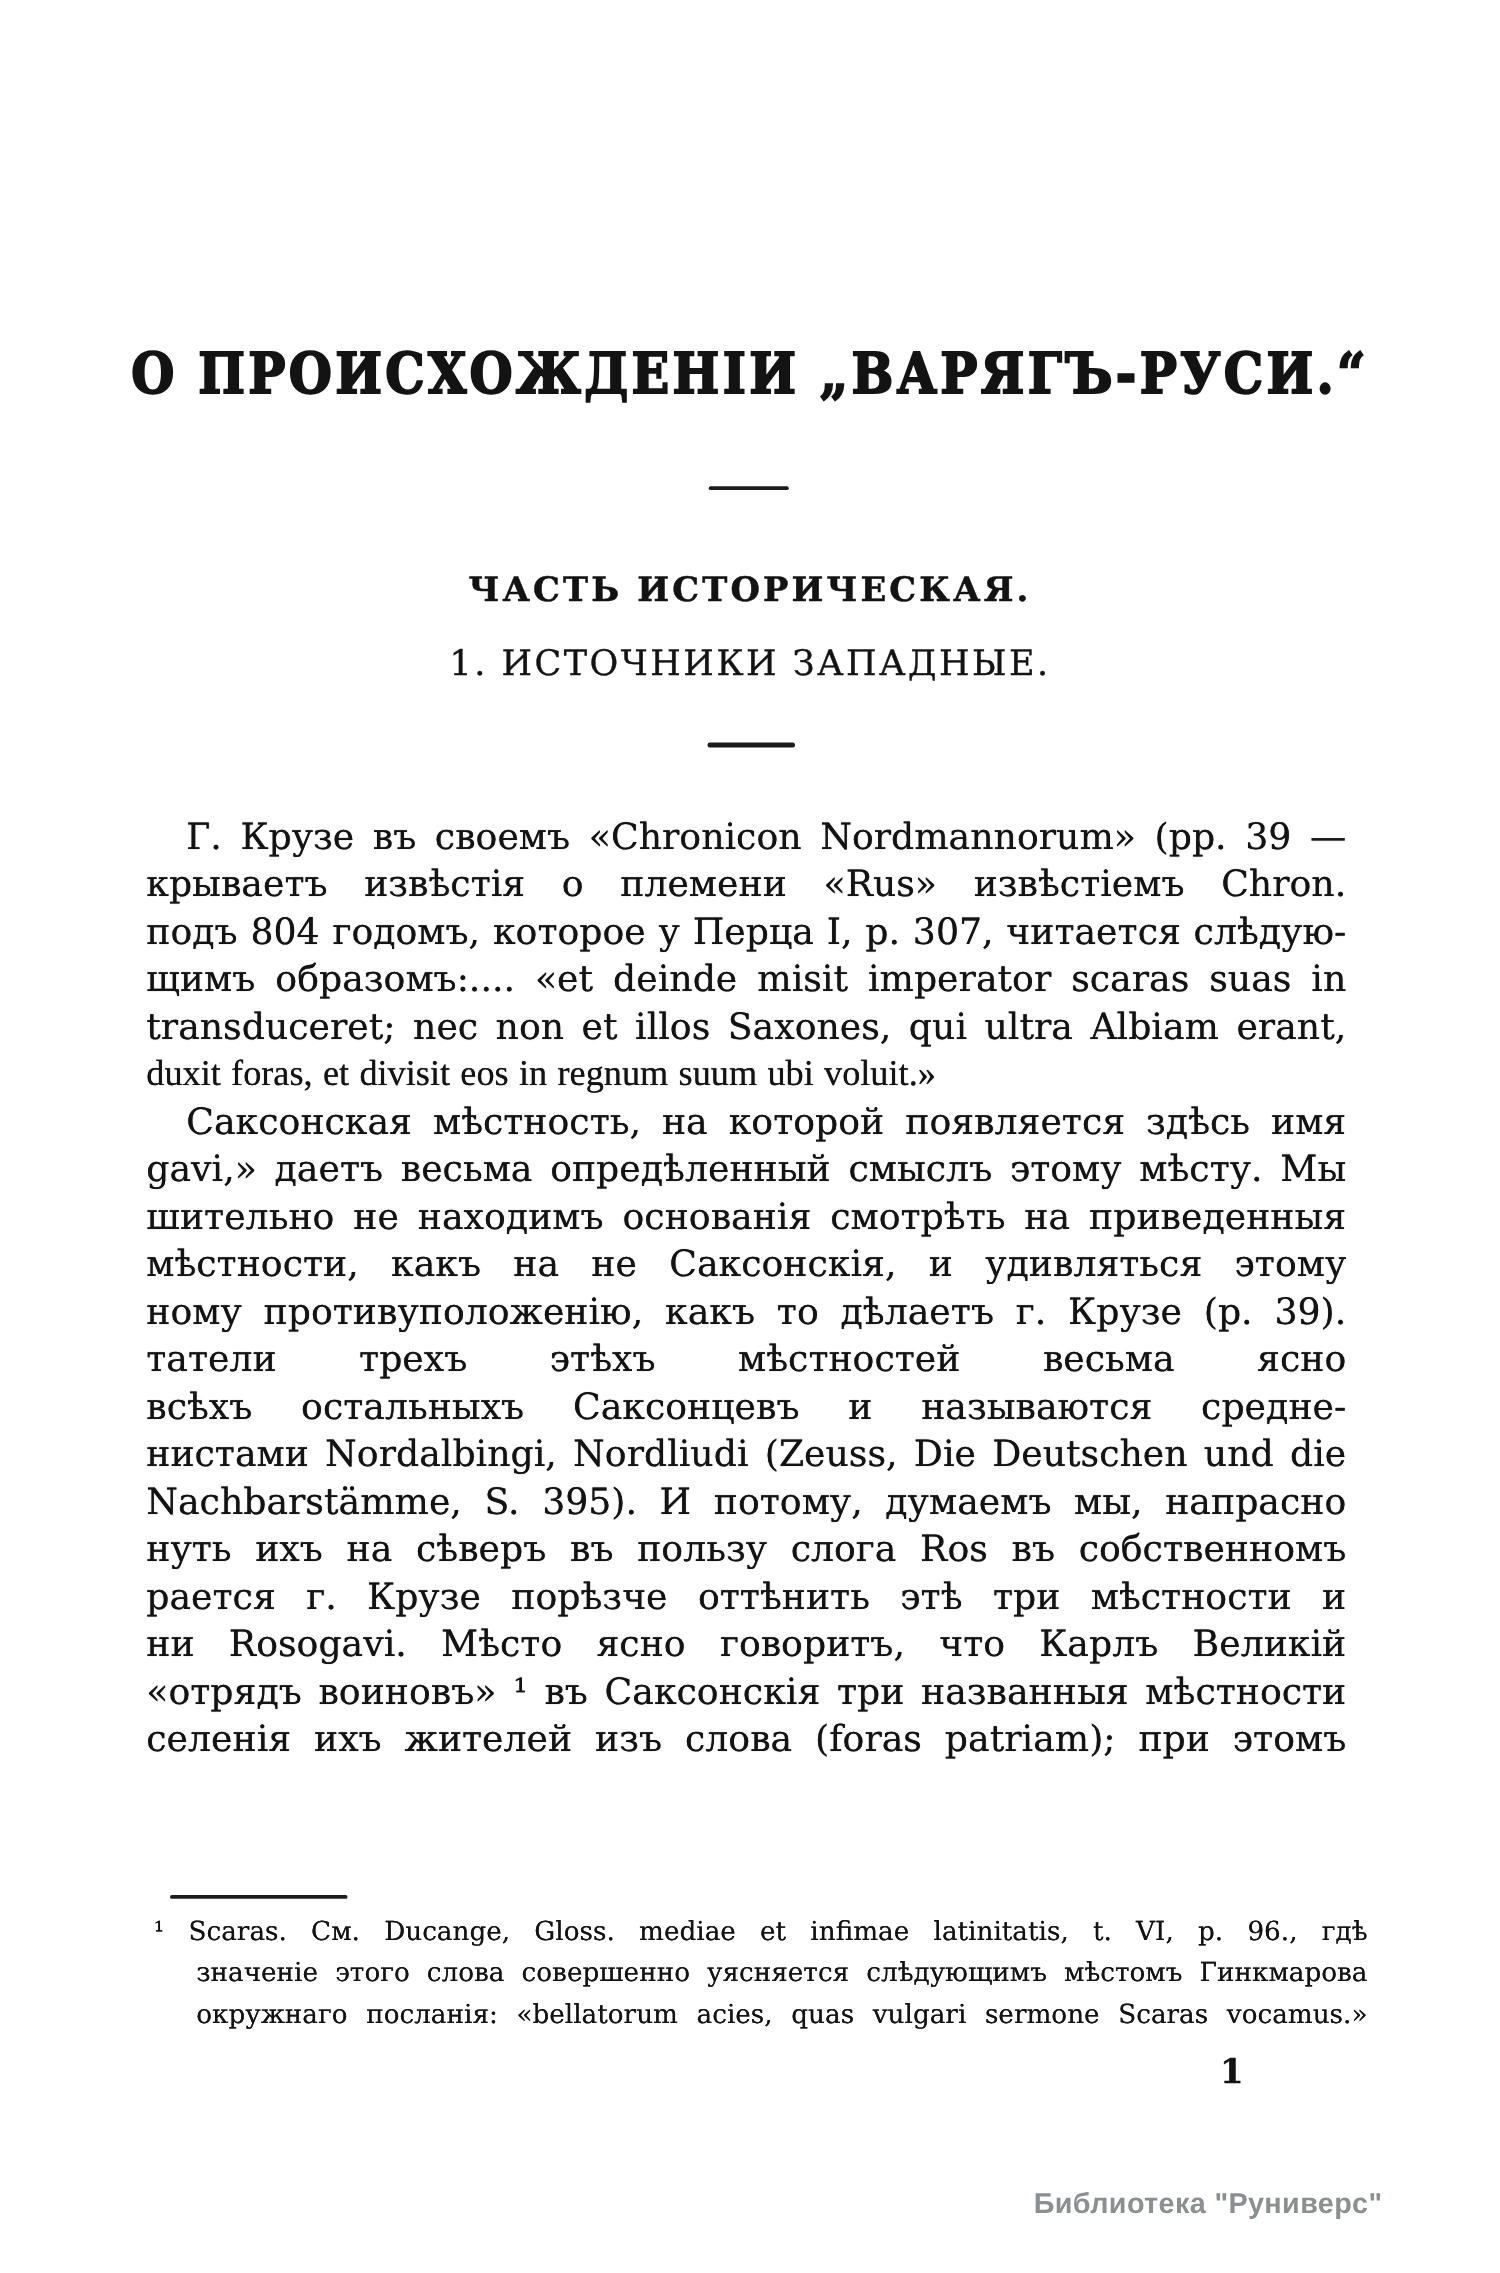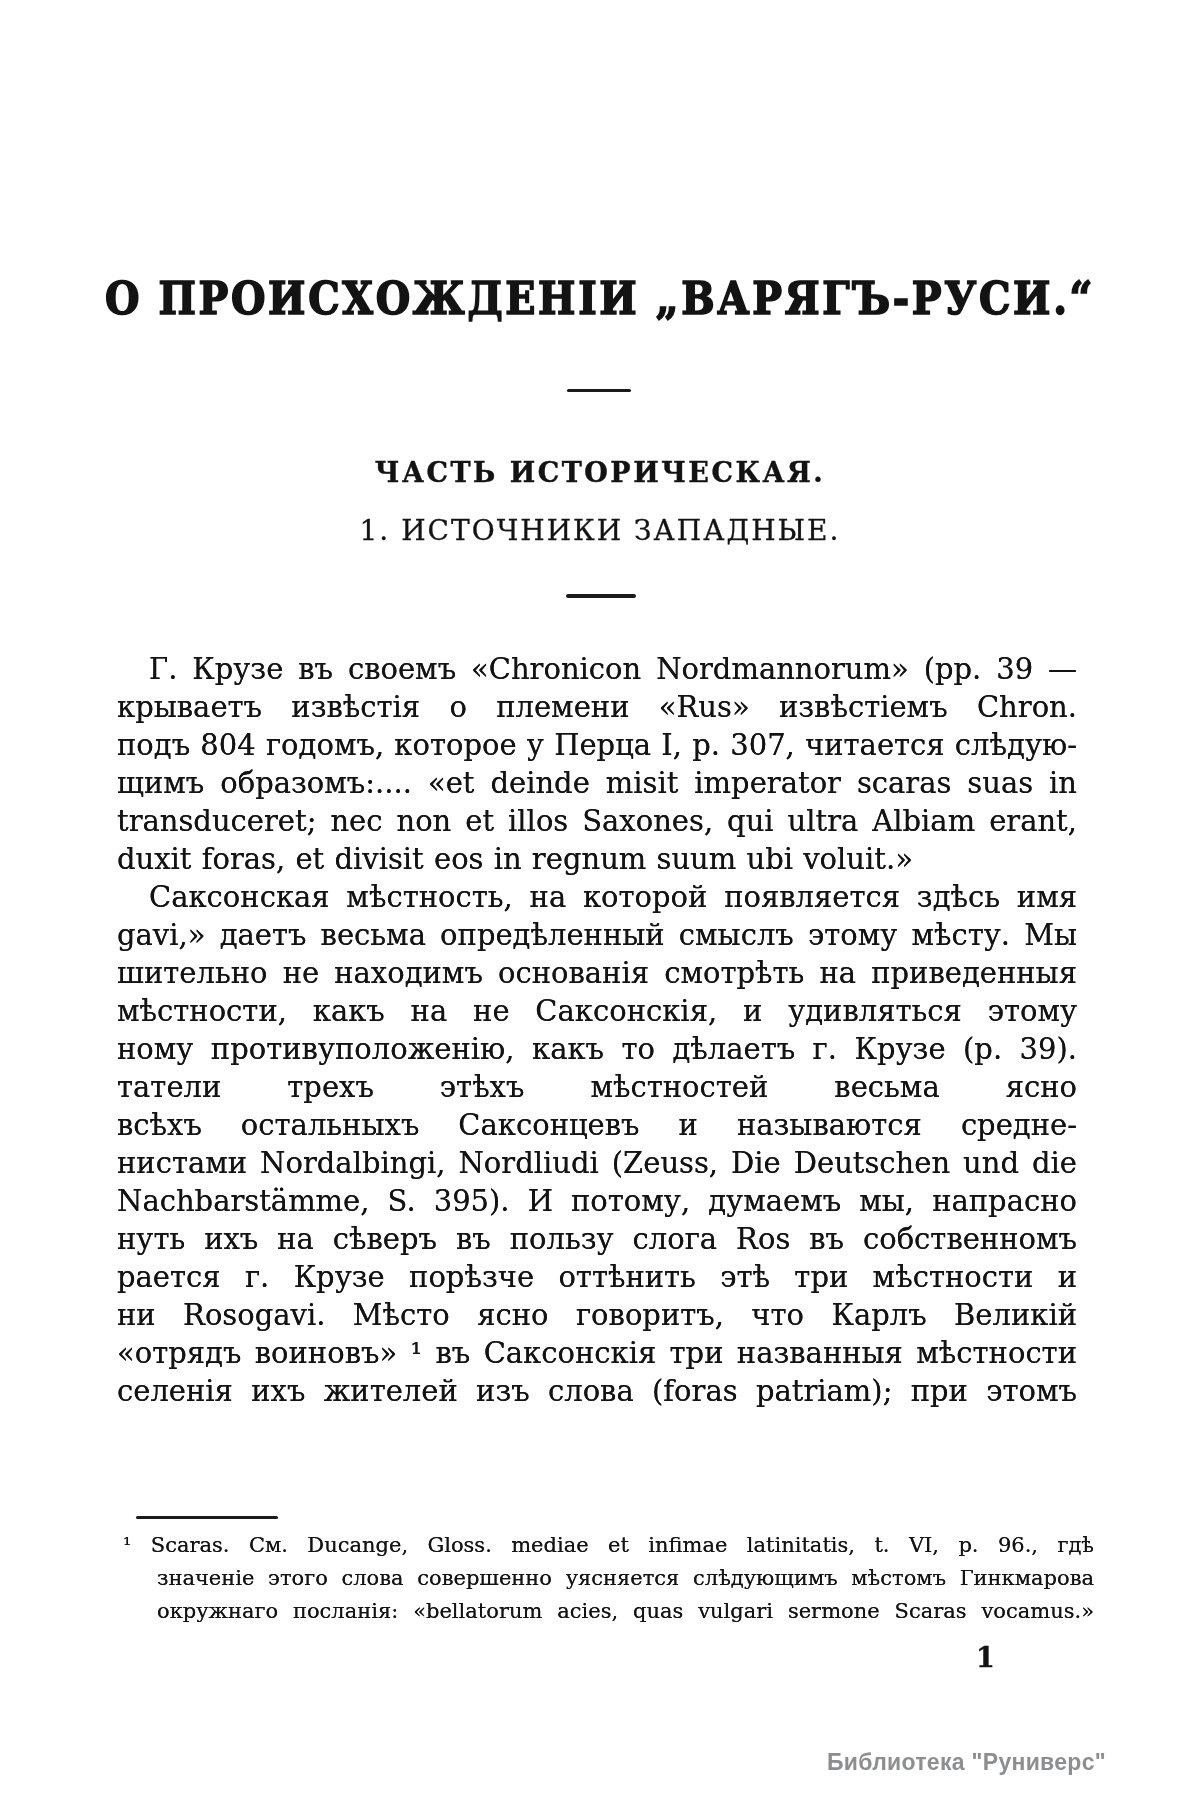--- a/index.html
+++ b/index.html
@@ -79,21 +79,21 @@
     word-spacing: 1px;
     text-shadow: 0 0 0.6px rgba(10,10,10,0.85);
   }
   .line {
     height: 38px;
     overflow: hidden;
     text-align: justify;
     text-align-last: justify;
   }
   .line.start { text-indent: 32px; }
-  .line.endpara { text-align-last: left; }
+  .line.endpara { text-align-last: left; font-family: Liberation Serif, serif; }
 
   
   .footnote-block {
     position: absolute;
     left: 119px;
     top: 1529px;
     width: 975px;
     font-size: 21px;
     line-height: 33px;
     text-shadow: 0 0 0.5px rgba(10,10,10,0.85);

